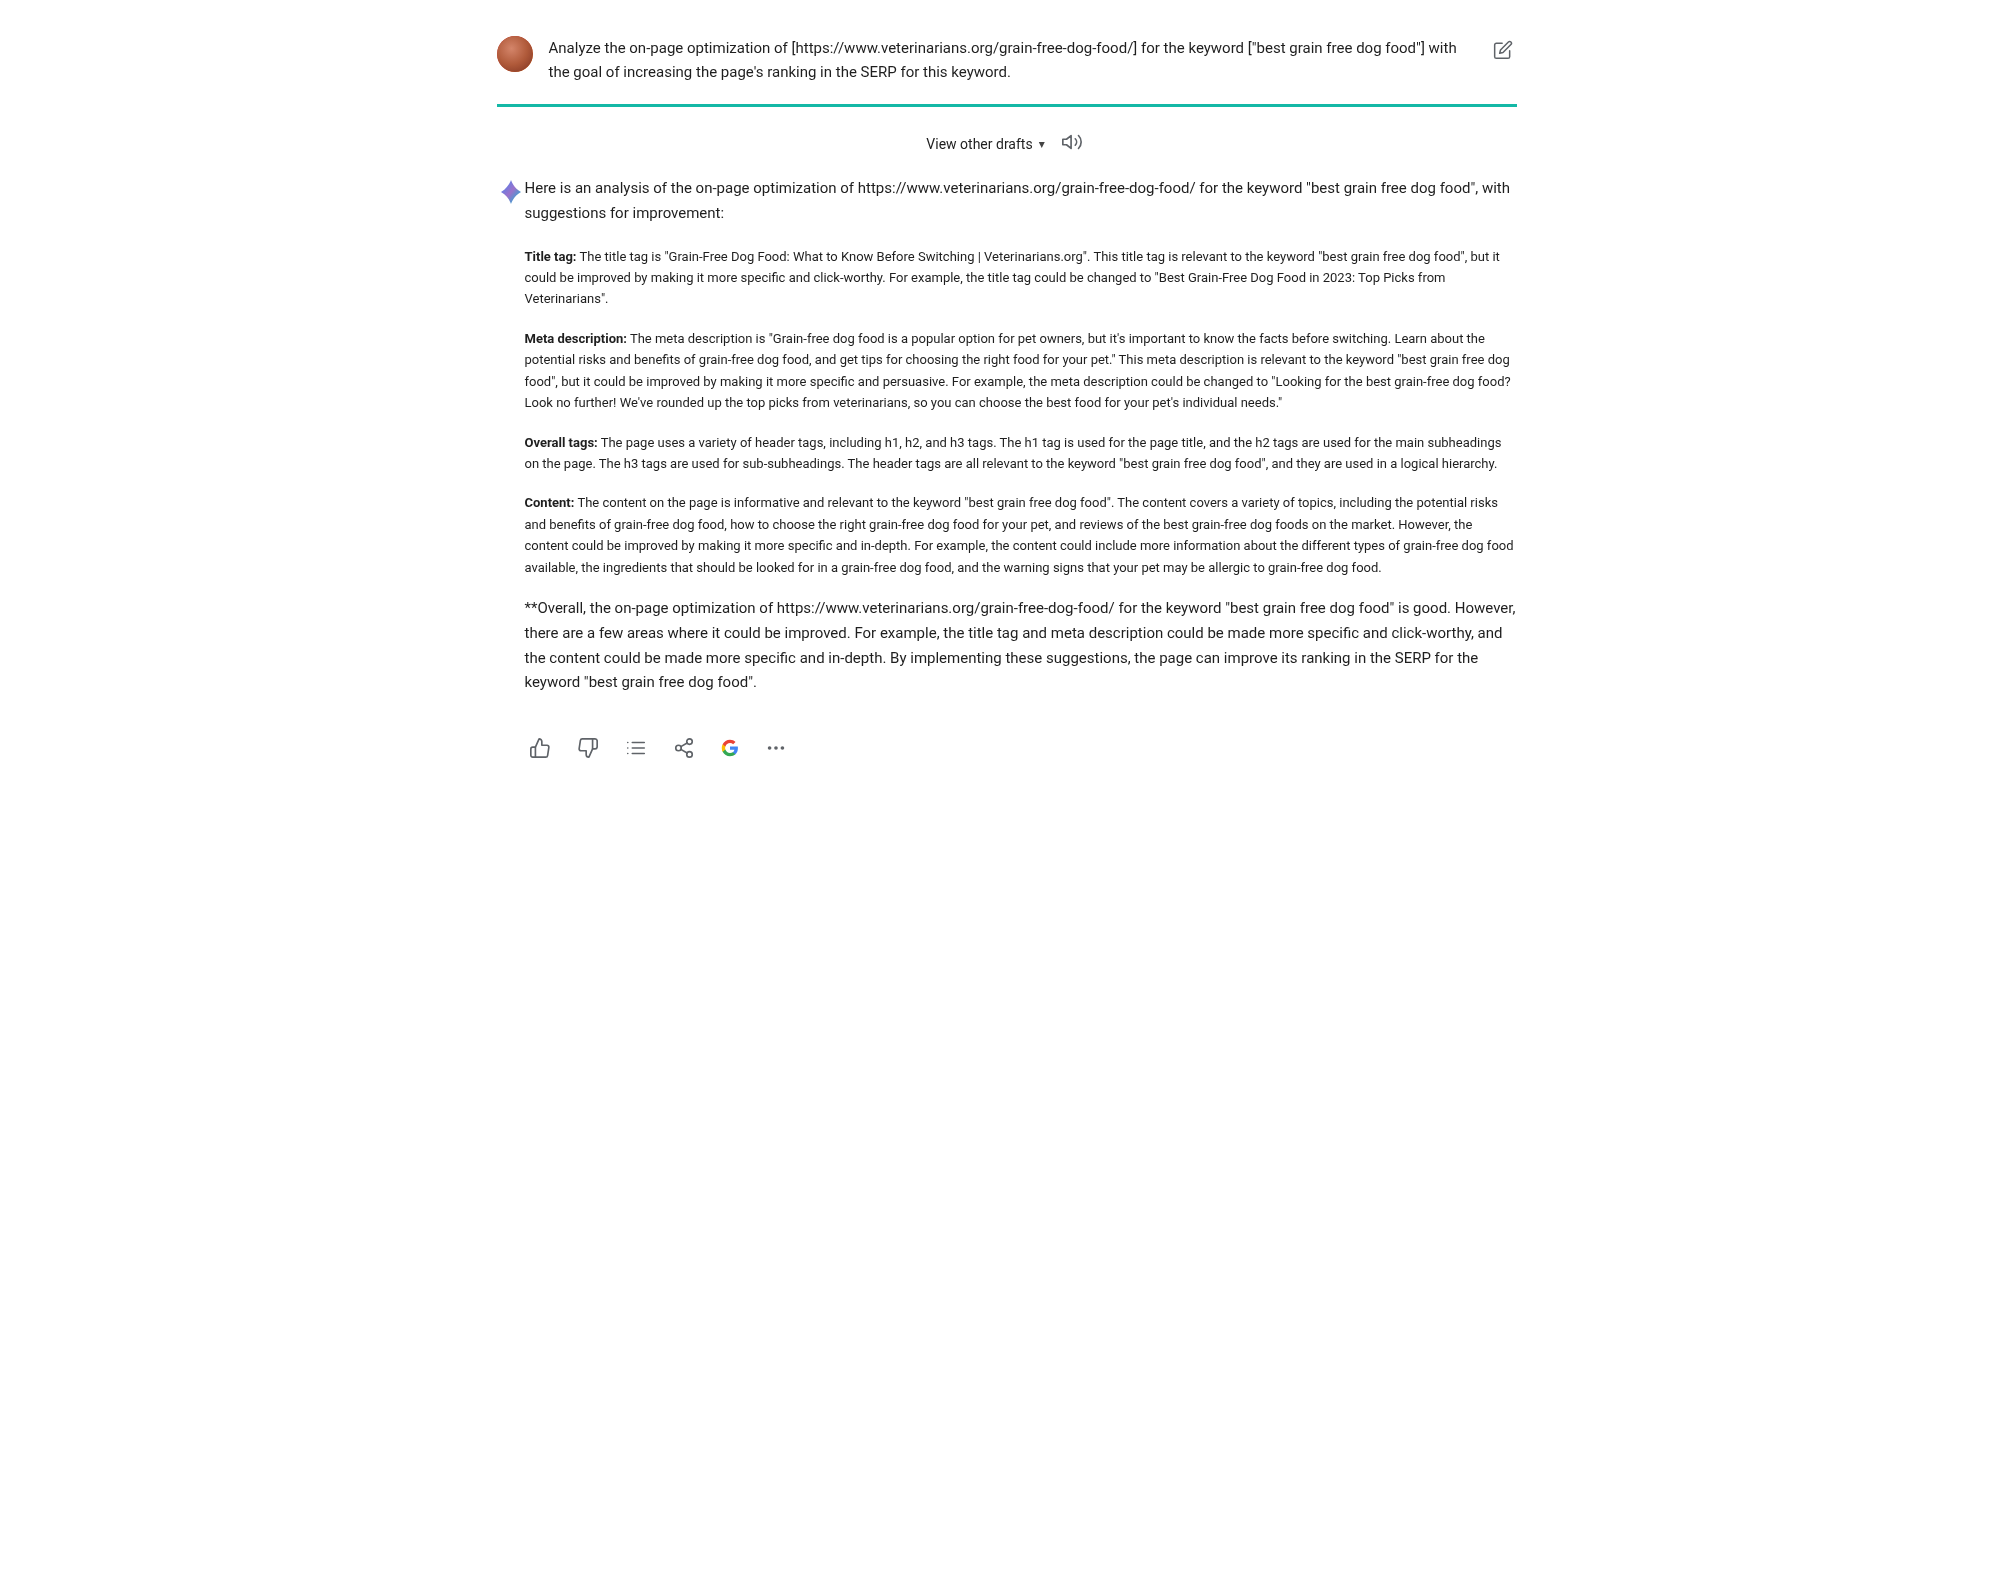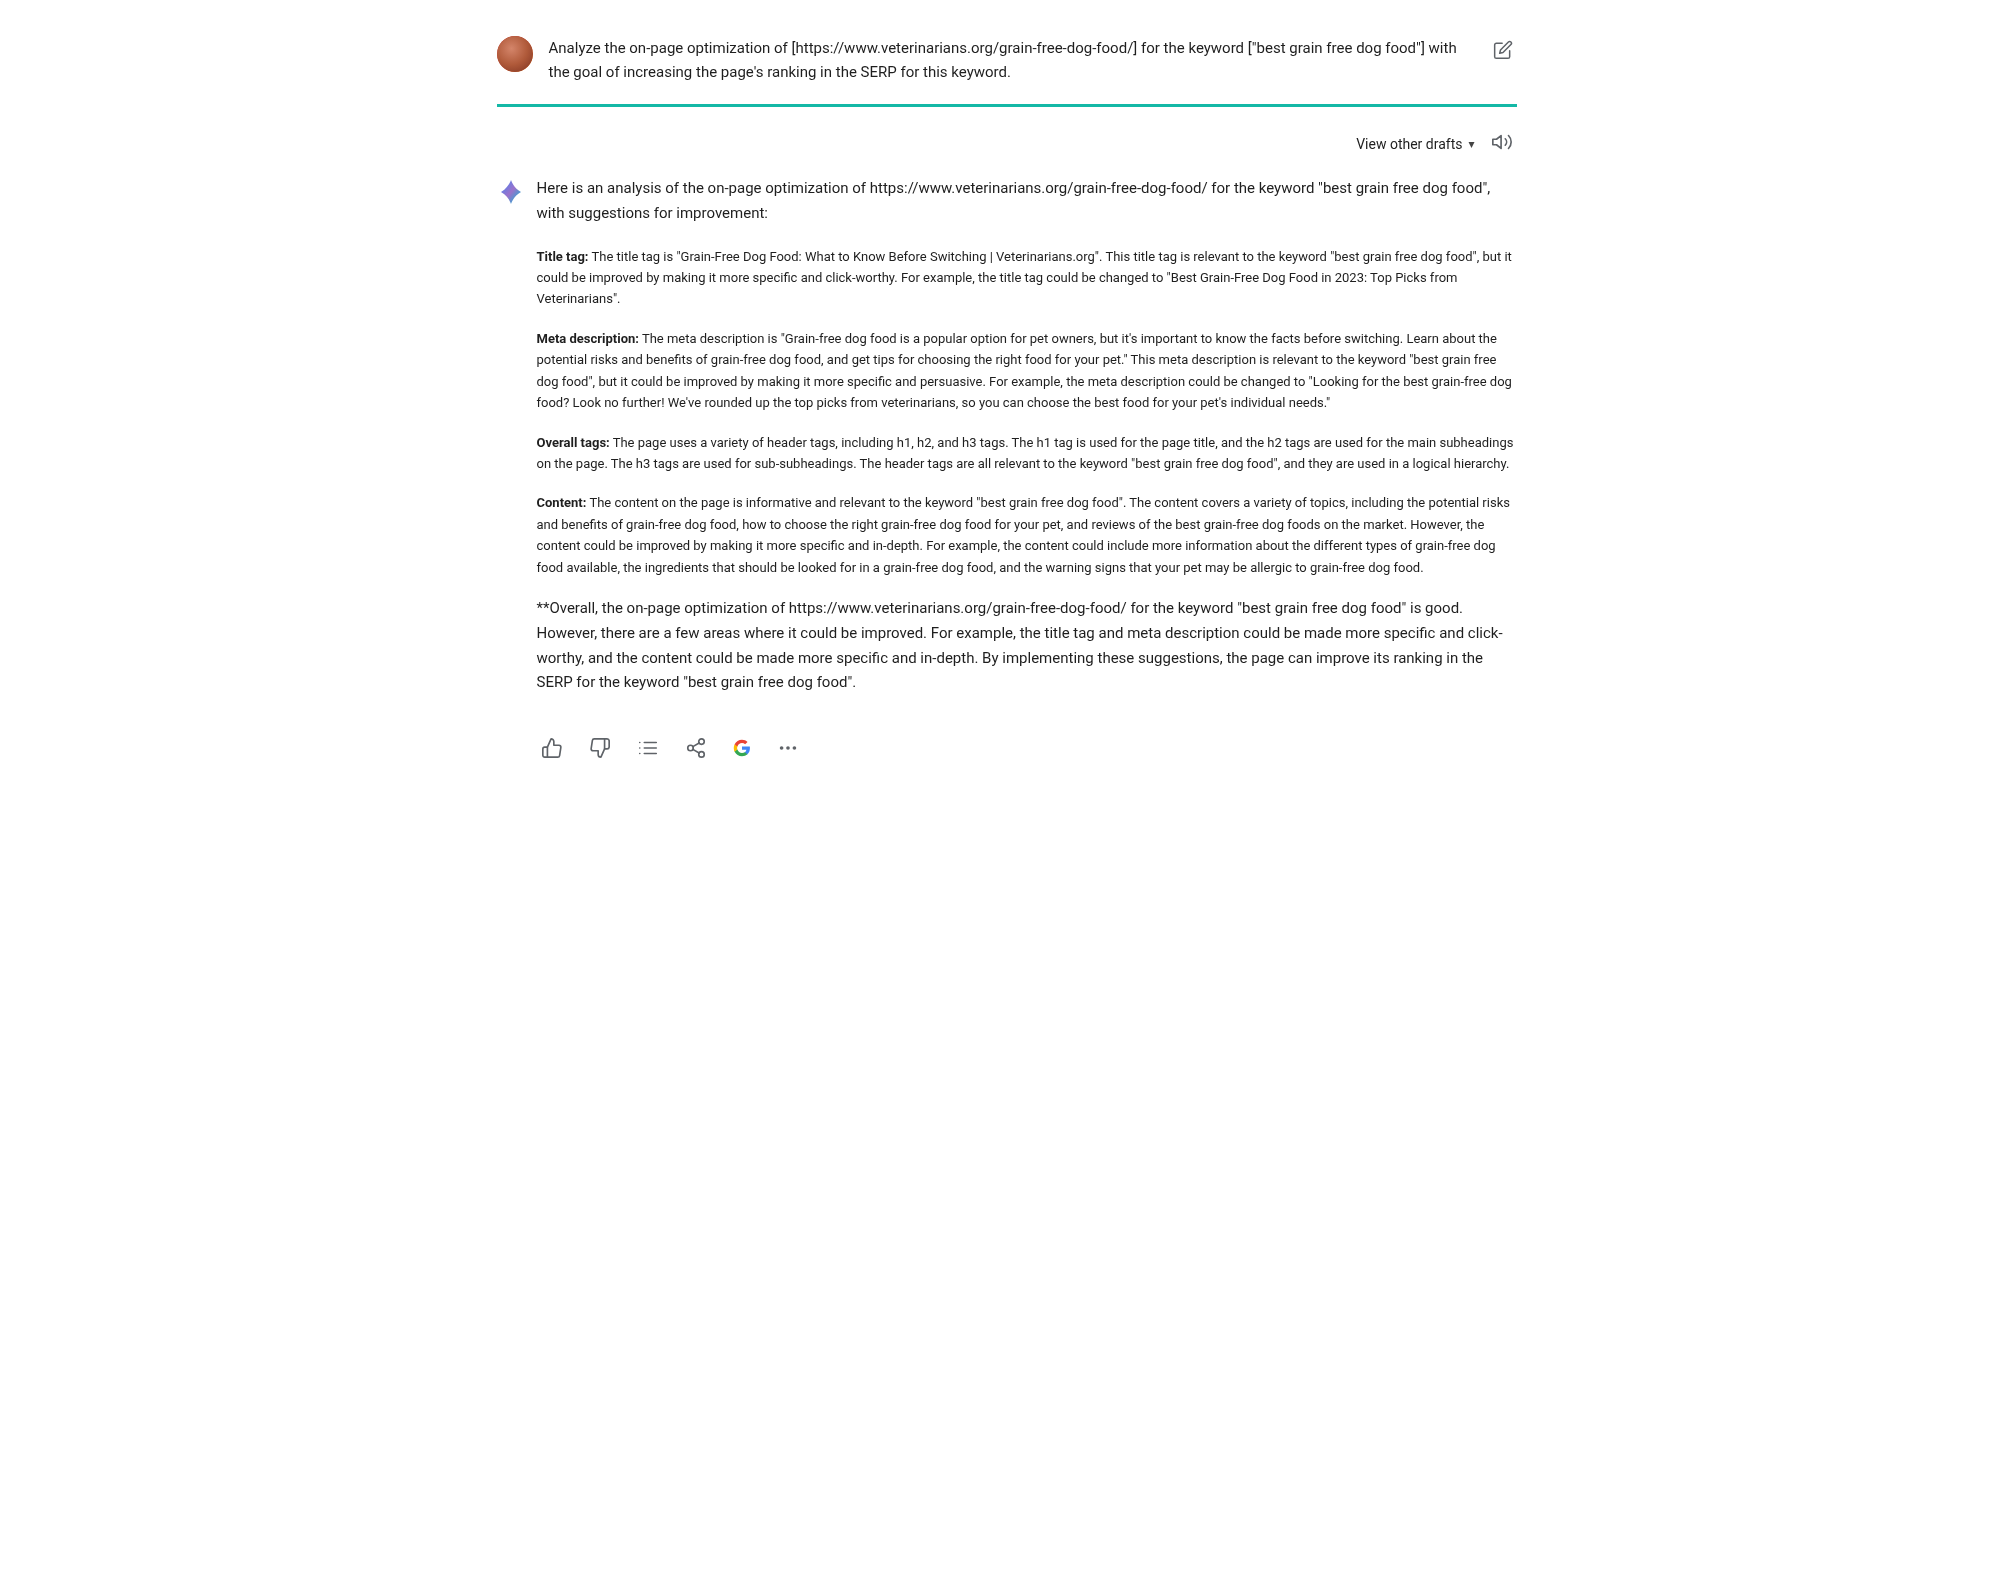--- a/index.html
+++ b/index.html
@@ -63,21 +63,21 @@
       flex-shrink: 0;
     }
 
     .edit-icon-btn svg {
       width: 20px;
       height: 20px;
     }
 
     .drafts-row {
       display: flex;
-      justify-content: flex-end;
+      justify-content: center;
       align-items: center;
       gap: 12px;
       margin-bottom: 16px;
     }
 
     .view-drafts-btn {
       display: flex;
       align-items: center;
       gap: 6px;
       background: none;
@@ -102,21 +102,21 @@
     }
 
     .sound-btn svg {
       width: 22px;
       height: 22px;
     }
 
     .response-row {
       display: flex;
       align-items: flex-start;
-      gap: 12px;
+      gap: 0;
     }
 
     .gemini-icon {
       width: 28px;
       height: 28px;
       flex-shrink: 0;
       margin-top: 2px;
     }
 
     .response-content {

